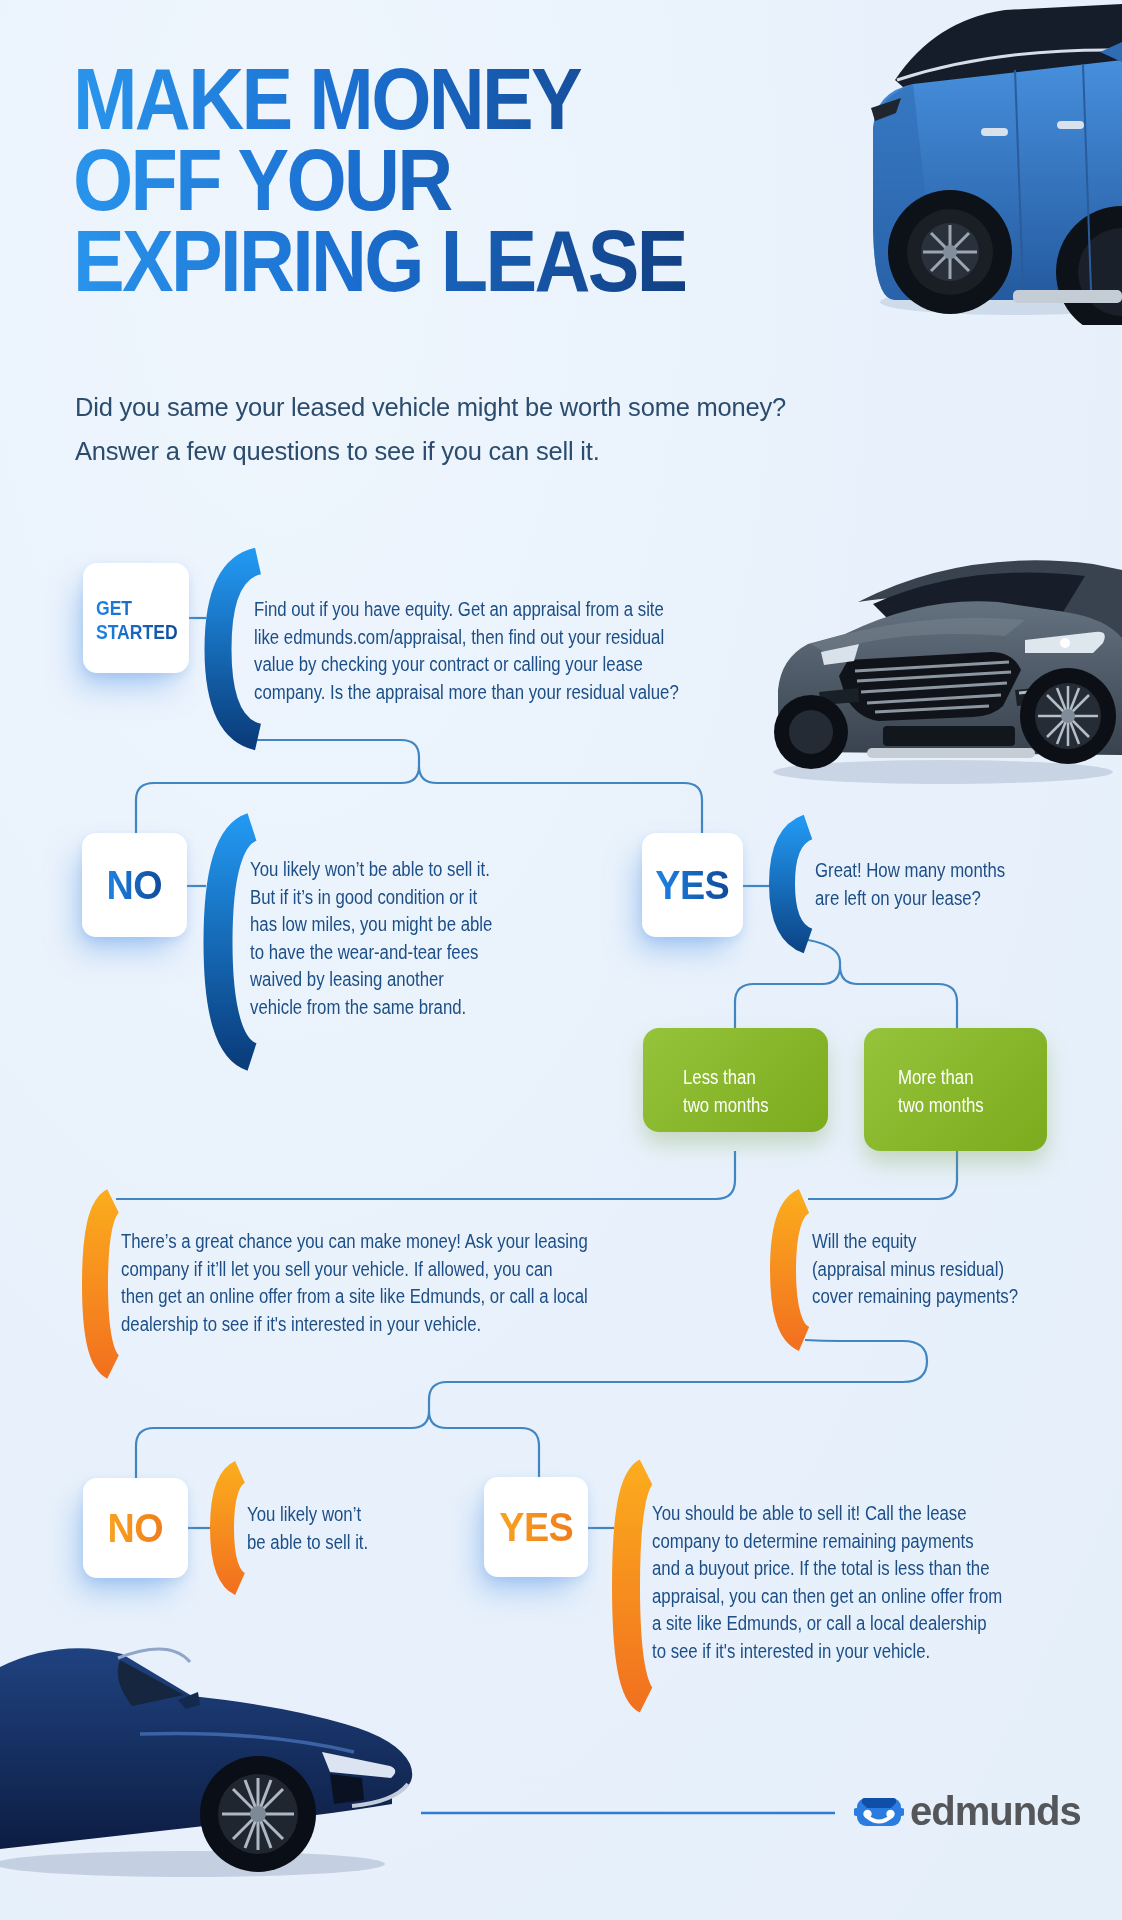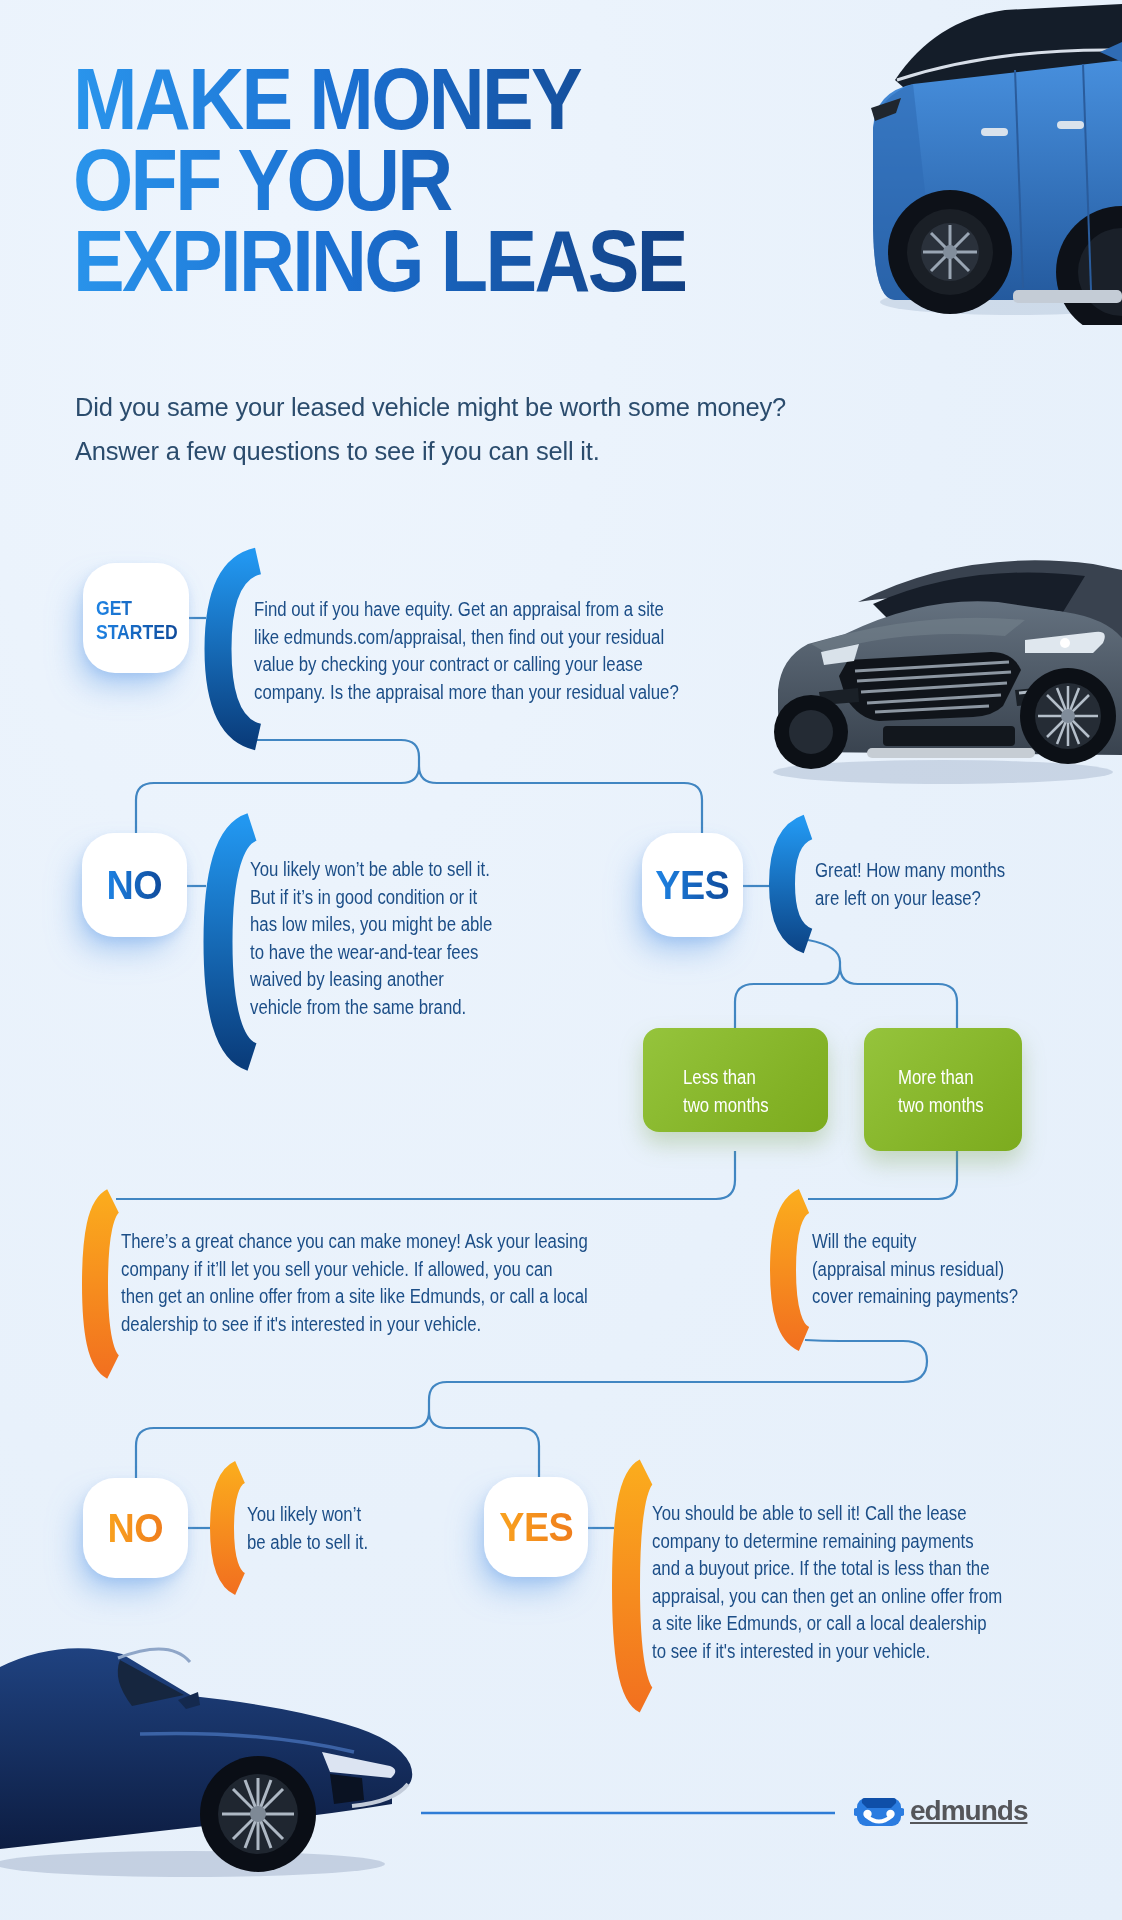--- a/index.html
+++ b/index.html
@@ -10,36 +10,36 @@
   
   .title{left:73px;top:58px;font-weight:700;font-size:88px;line-height:81px;letter-spacing:-3px;
     transform:scaleX(.88);transform-origin:0 0;white-space:pre-line;
     background:linear-gradient(94deg,#2a95ec 0%,#1b6fd0 45%,#123f82 100%);
     -webkit-background-clip:text;background-clip:text;color:transparent;}
   .subtitle{left:75px;top:385px;font-size:25.5px;line-height:44px;color:#2b4c6d;white-space:pre-line;letter-spacing:-0.2px;}
   
   .ptext{font-size:19.5px;line-height:27.6px;color:#1c4e87;white-space:pre-line;
     transform:scaleX(.86);transform-origin:0 0;letter-spacing:0px;}
   
-  .wbox{background:#ffffff;border-radius:32px;
+  .wbox{background:#ffffff;border-radius:14px;
     box-shadow:-10px 18px 30px -6px rgba(110,165,235,.55), 0 4px 10px rgba(140,180,235,.3);}
   .startlabel{font-weight:700;font-size:19.5px;line-height:24px;white-space:pre-line;
     transform:scaleX(.9);transform-origin:0 0;
     background:linear-gradient(90deg,#1e83e4,#0f4a9a);-webkit-background-clip:text;background-clip:text;color:transparent;}
   .biglabel{display:flex;align-items:center;justify-content:center;font-weight:700;font-size:41px;letter-spacing:-0.5px;}
   .biglabel span{transform:scaleX(.92);}
   .blue-label{background:linear-gradient(90deg,#1e83e4,#0f4a9a);-webkit-background-clip:text;background-clip:text;color:transparent;}
   .orange-label{background:linear-gradient(90deg,#f9a21f,#ef7d1c);-webkit-background-clip:text;background-clip:text;color:transparent;}
   
   .gbox{background:linear-gradient(135deg,#95c43c 0%,#83b226 70%,#7cab1e 100%);border-radius:16px;
     box-shadow:0 12px 22px rgba(130,165,90,.35);color:#ffffff;}
   .gtext{font-size:19.5px;line-height:28px;color:#fff;white-space:pre-line;
     transform:scaleX(.86);transform-origin:0 0;}
   
-  .brand{font-weight:700;font-size:28px;line-height:44px;color:#55565a;letter-spacing:-1px;text-decoration:underline;}
+  .brand{font-weight:700;font-size:40px;line-height:44px;color:#55565a;letter-spacing:-1px;}
   svg{display:block;}
 </style>
 </head>
 <body>
 
 <div id="canvas">
 
   <div class="abs" style="left:865px;top:0;width:257px;height:325px;">
     <svg width="257" height="325" viewBox="0 0 257 325">
       <defs>
@@ -238,21 +238,21 @@
   <div class="abs wbox biglabel" style="left:642px;top:833px;width:101px;height:104px;">
     <span class="blue-label">YES</span>
   </div>
   <div class="abs ptext" style="left:815px;top:857px;width:300px;">Great! How many months
 are left on your lease?</div>
 
   <div class="abs gbox" style="left:643px;top:1028px;width:185px;height:104px;">
     <div class="abs gtext" style="left:40px;top:35px;">Less than
 two months</div>
   </div>
-  <div class="abs gbox" style="left:864px;top:1028px;width:158px;height:123px;">
+  <div class="abs gbox" style="left:864px;top:1028px;width:183px;height:123px;">
     <div class="abs gtext" style="left:34px;top:35px;">More than
 two months</div>
   </div>
 
   <div class="abs ptext" style="left:121px;top:1228px;width:620px;">There’s a great chance you can make money! Ask your leasing
 company if it’ll let you sell your vehicle. If allowed, you can
 then get an online offer from a site like Edmunds, or call a local
 dealership to see if it's interested in your vehicle.</div>
 
   <div class="abs ptext" style="left:812px;top:1228px;width:310px;">Will the equity

